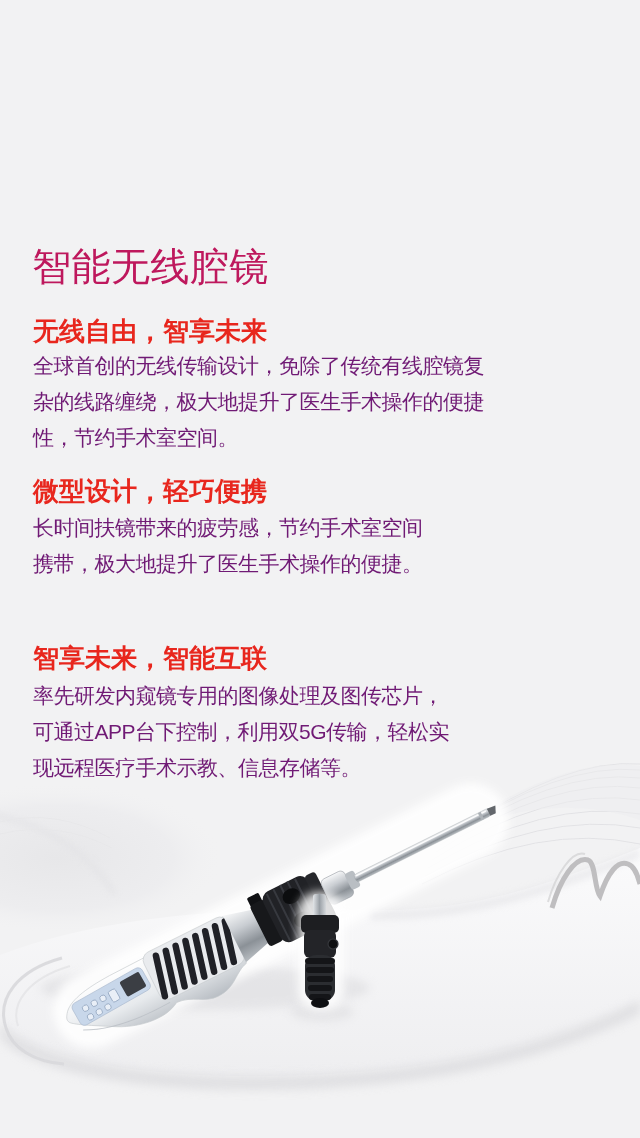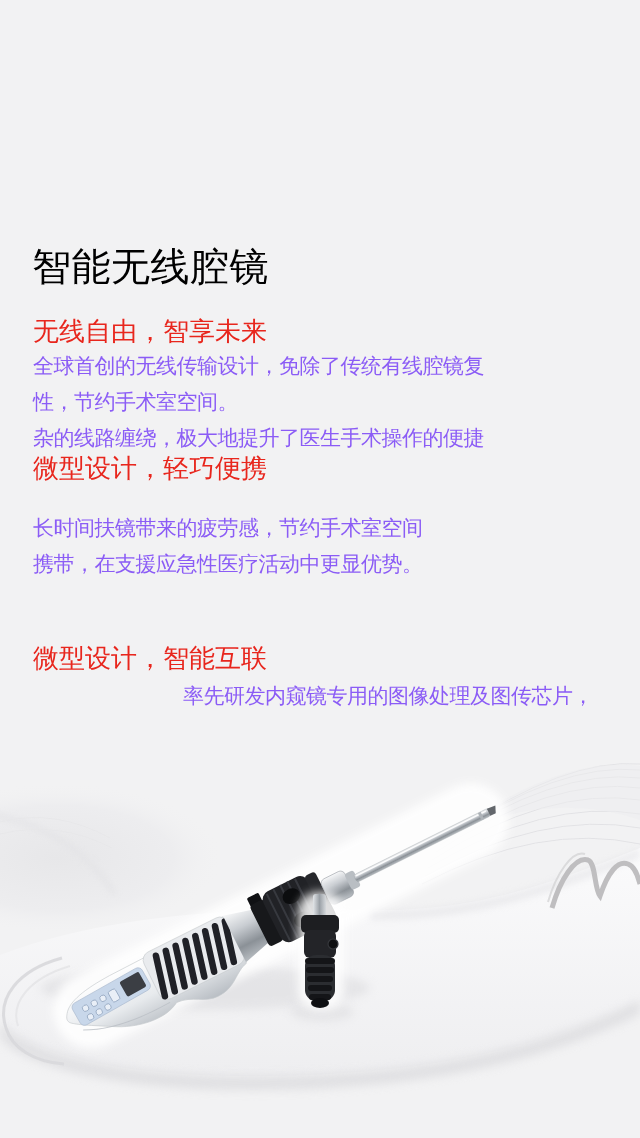--- a/index.html
+++ b/index.html
@@ -4,58 +4,60 @@
 <style>
   html,body{margin:0;padding:0;}
   body{
     width:640px;height:1138px;position:relative;overflow:hidden;
     background:#f2f2f3;
     font-family:"Liberation Sans","DejaVu Sans",sans-serif;
     -webkit-font-smoothing:antialiased;
   }
   .page-title{
     position:absolute;left:32px;top:244px;
-    font-size:39px;line-height:46px;color:#000000;
+    font-size:39px;line-height:46px;color:#be185d;
     font-weight:400;letter-spacing:0.5px;white-space:nowrap;
   }
   .section{position:absolute;left:33px;width:560px;}
   .section-heading{
     font-size:26px;line-height:30px;color:#e8261d;
-    font-weight:400;white-space:nowrap;margin:0;
+    font-weight:700;white-space:nowrap;margin:0;
   }
-  .section-body{color:#8b5cf6;font-size:21px;line-height:36px;letter-spacing:-0.5px;}
+  .section-body{color:#701a75;font-size:21px;line-height:36px;letter-spacing:-0.5px;}
   .body-line{white-space:nowrap;}
   #sec1-head{top:316px;} #sec1-body{top:348px;}
-  #sec2-head{top:453px;} #sec2-body{top:510px;}
-  #sec3-head{top:643px;} #sec3-body{top:678px;text-align:right;}
+  #sec2-head{top:476px;} #sec2-body{top:510px;}
+  #sec3-head{top:643px;} #sec3-body{top:678px;}
   .product-area{position:absolute;left:0;top:760px;width:640px;height:378px;}
   .soft{filter:blur(5px);}
   .soft2{filter:blur(3px);}
 </style>
 </head>
 <body>
 
 <div class="page-title">智能无线腔镜</div>
 
 <h2 class="section section-heading" id="sec1-head">无线自由，智享未来</h2>
 <div class="section section-body" id="sec1-body">
   <div class="body-line">全球首创的无线传输设计，免除了传统有线腔镜复</div>
+  <div class="body-line">杂的线路缠绕，极大地提升了医生手术操作的便捷</div>
   <div class="body-line">性，节约手术室空间。</div>
-  <div class="body-line">杂的线路缠绕，极大地提升了医生手术操作的便捷</div>
 </div>
 
 <h2 class="section section-heading" id="sec2-head">微型设计，轻巧便携</h2>
 <div class="section section-body" id="sec2-body">
   <div class="body-line">长时间扶镜带来的疲劳感，节约手术室空间</div>
-  <div class="body-line">携带，在支援应急性医疗活动中更显优势。</div>
+  <div class="body-line">携带，极大地提升了医生手术操作的便捷。</div>
 </div>
 
-<h2 class="section section-heading" id="sec3-head">微型设计，智能互联</h2>
+<h2 class="section section-heading" id="sec3-head">智享未来，智能互联</h2>
 <div class="section section-body" id="sec3-body">
   <div class="body-line">率先研发内窥镜专用的图像处理及图传芯片，</div>
+  <div class="body-line">可通过APP台下控制，利用双5G传输，轻松实</div>
+  <div class="body-line">现远程医疗手术示教、信息存储等。</div>
 </div>
 
 <div class="product-area">
 <svg width="640" height="378" viewBox="0 0 640 378" xmlns="http://www.w3.org/2000/svg">
   <defs>
     <linearGradient id="chrome" x1="0" y1="0" x2="0" y2="1">
       <stop offset="0" stop-color="#f6f7f8"></stop>
           <stop offset="0.35" stop-color="#c9cdd2"></stop>
       <stop offset="0.7" stop-color="#8b9197"></stop>
           <stop offset="1" stop-color="#b8bdc2"></stop>

